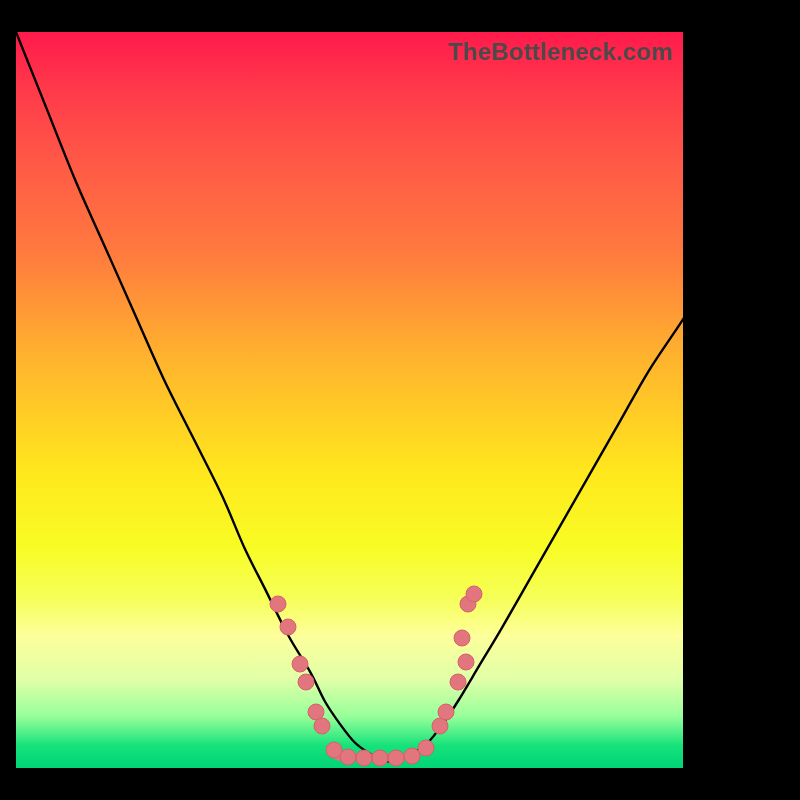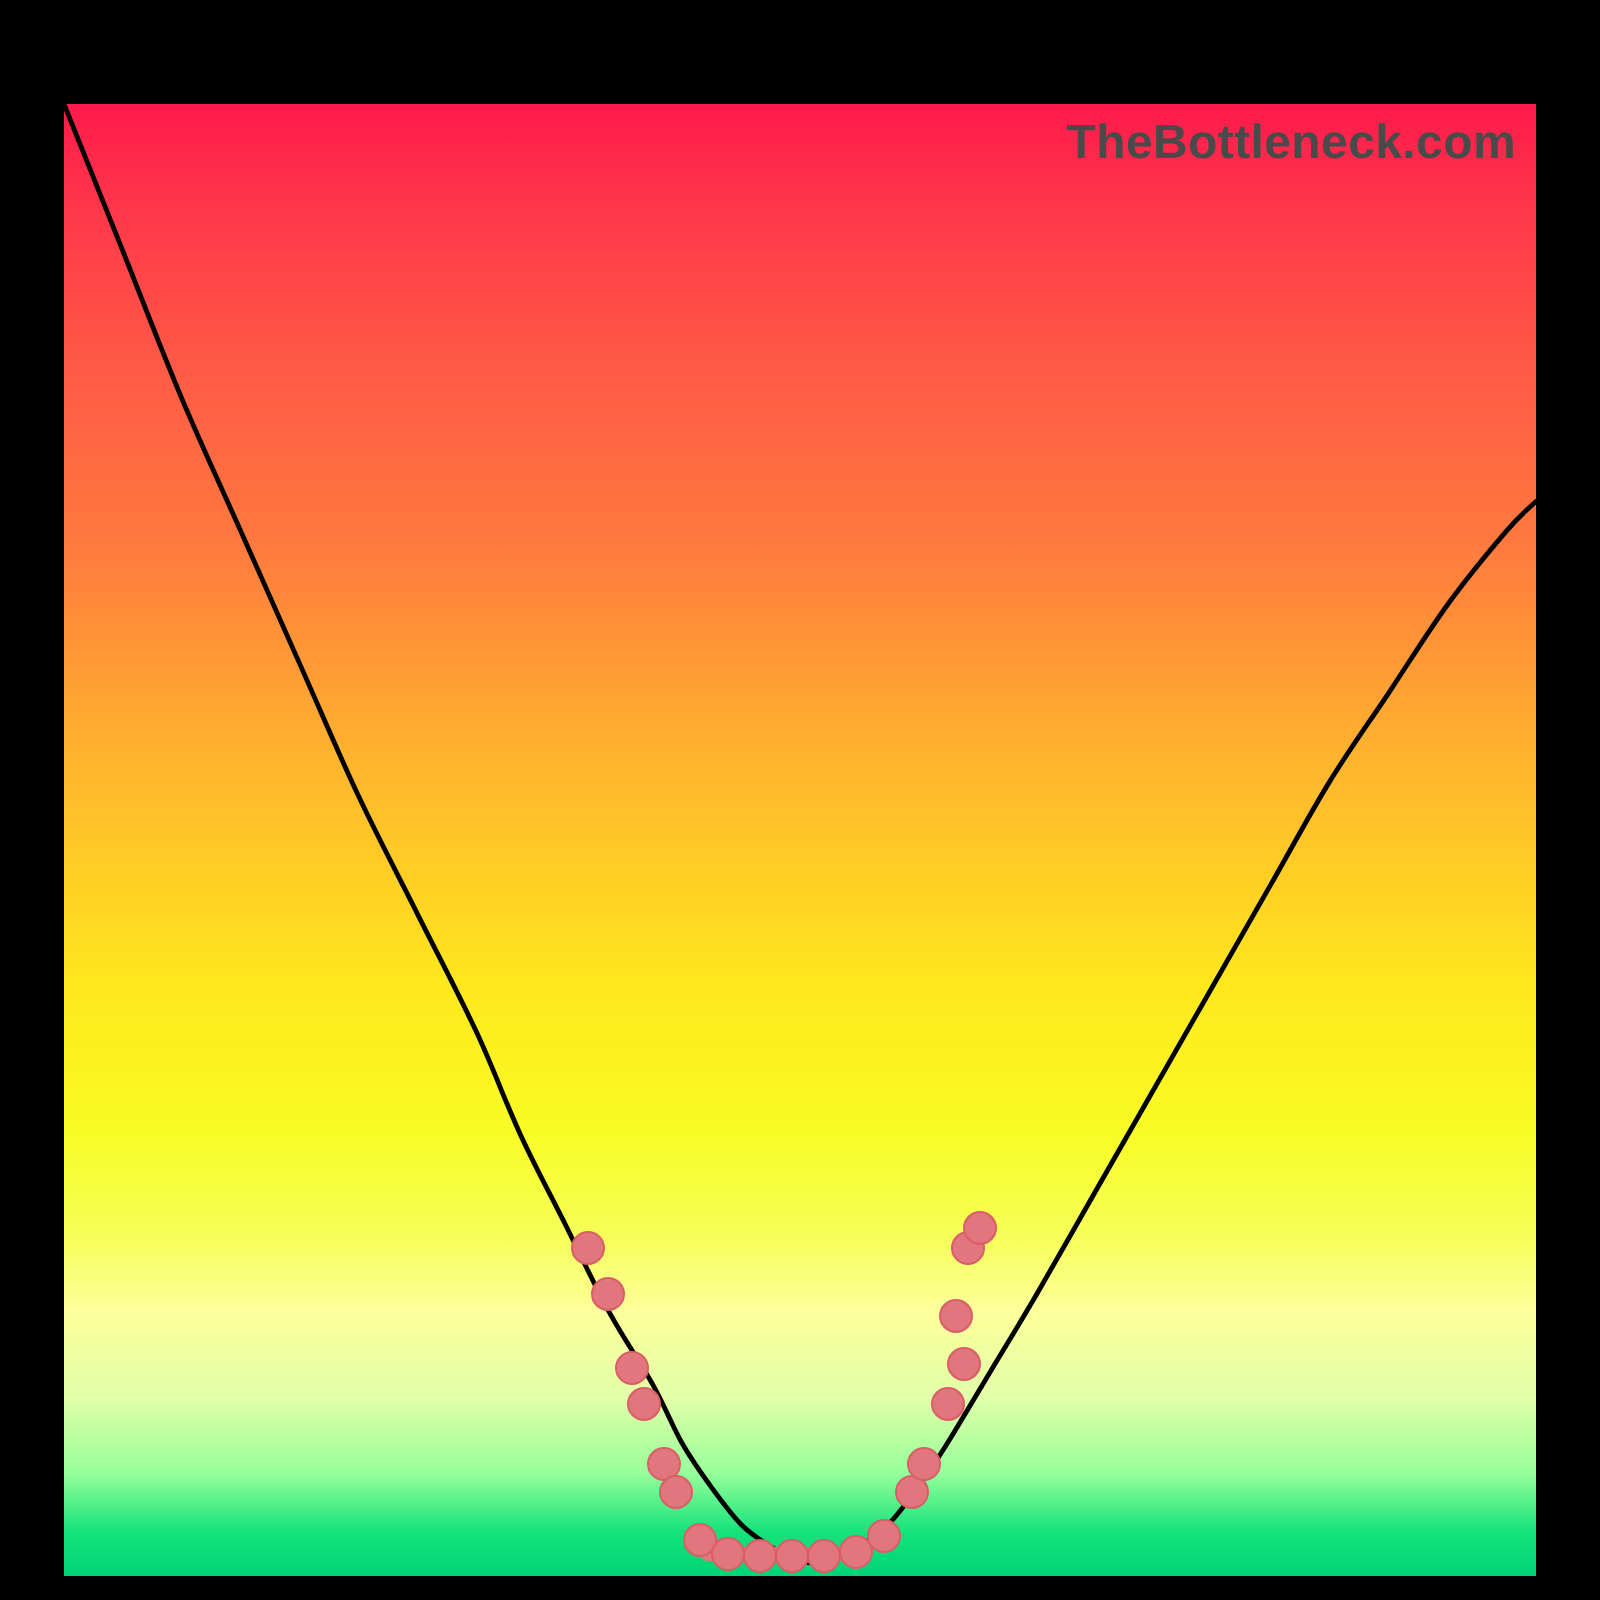--- a/index.html
+++ b/index.html
@@ -14,39 +14,38 @@
   .frame {
     position: absolute;
     left: 0;
     top: 0;
     width: 800px;
     height: 800px;
     background: #000;
   }
   .plot {
     position: absolute;
-    left: 32px;
+    left: 16px;
     top: 32px;
-    width: 736px;
+    width: 667px;
     height: 736px;
     background: linear-gradient(to bottom,
       #ff1a4c 0%,
       #ff3a4a 8%,
       #ff5a46 18%,
       #ff7a3e 30%,
       #ffb22e 44%,
       #ffe81d 60%,
       #f8fc25 70%,
       #f6ff59 77%,
       #fdff9a 82%,
       #e0ffa8 88%,
       #97ff9a 93%,
       #15e27a 97%,
       #00d477 100%);
-    margin-top: 20px;
   }
   .watermark {
     position: absolute;
     top: 6px;
     right: 10px;
     color: #4a4a4a;
     font-size: 24px;
     font-weight: 600;
     letter-spacing: 0.2px;
     user-select: none;

